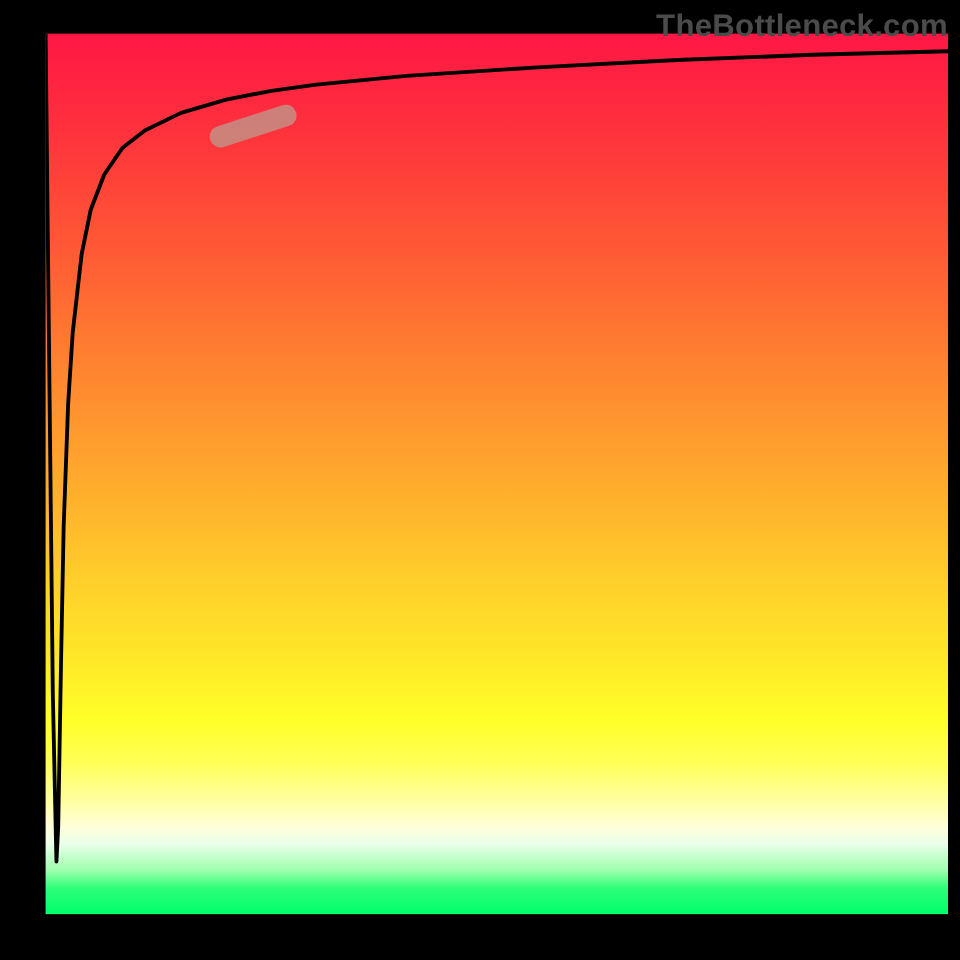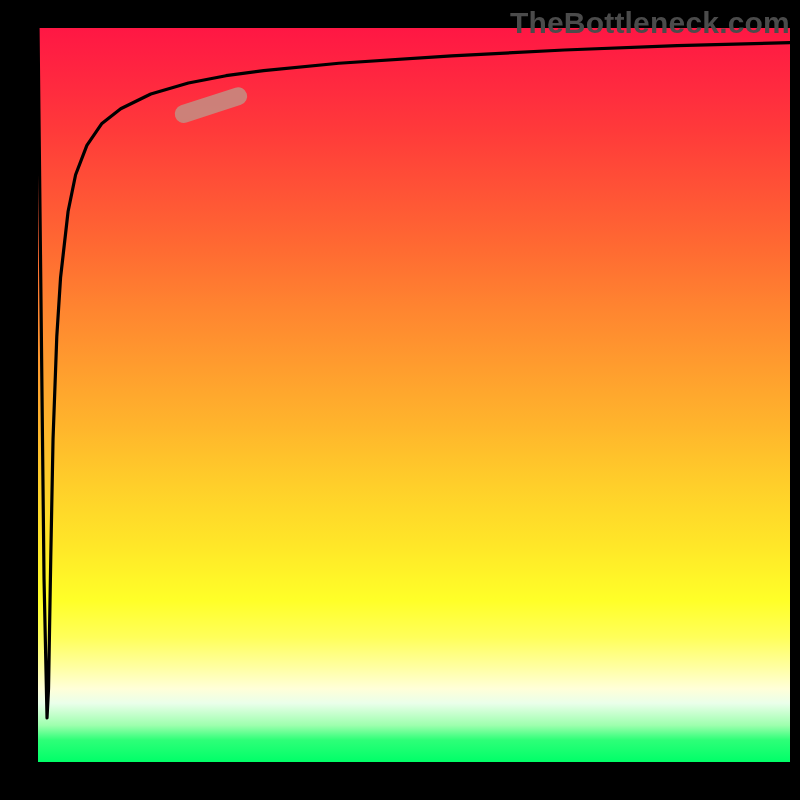--- a/index.html
+++ b/index.html
@@ -58,21 +58,21 @@
       #2eff78 97%,
       #00ff68 100%
     );
   }
   .watermark {
     position: absolute;
     top: 6px;
     right: 10px;
     font-family: Arial, Helvetica, sans-serif;
     font-weight: 700;
-    font-size: 30px;
+    font-size: 26px;
     color: #4b4b4b;
     letter-spacing: 0.2px;
   }
   svg.overlay {
     position: absolute;
     left: 38px;
     top: 28px;
     width: 752px;
     height: 734px;
     pointer-events: none;

